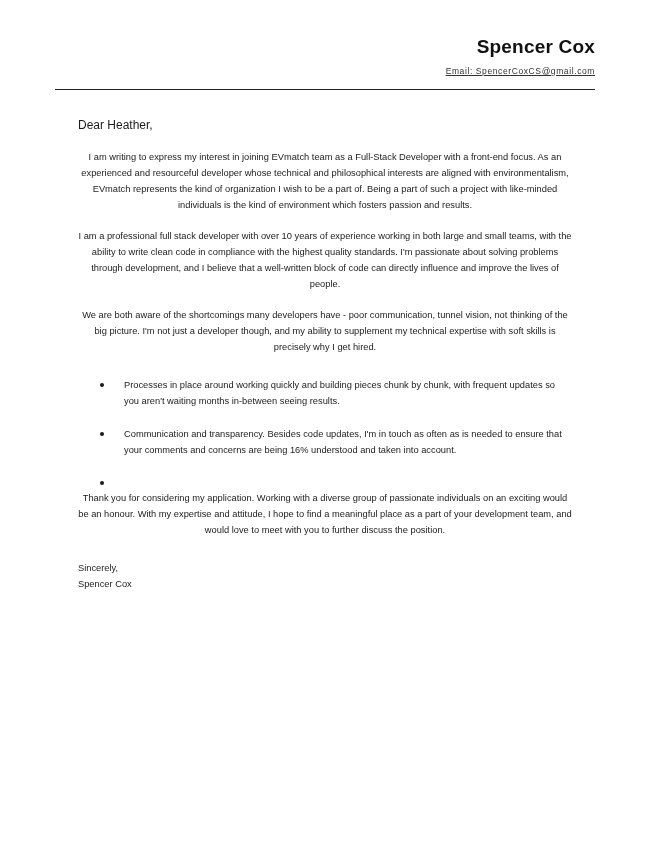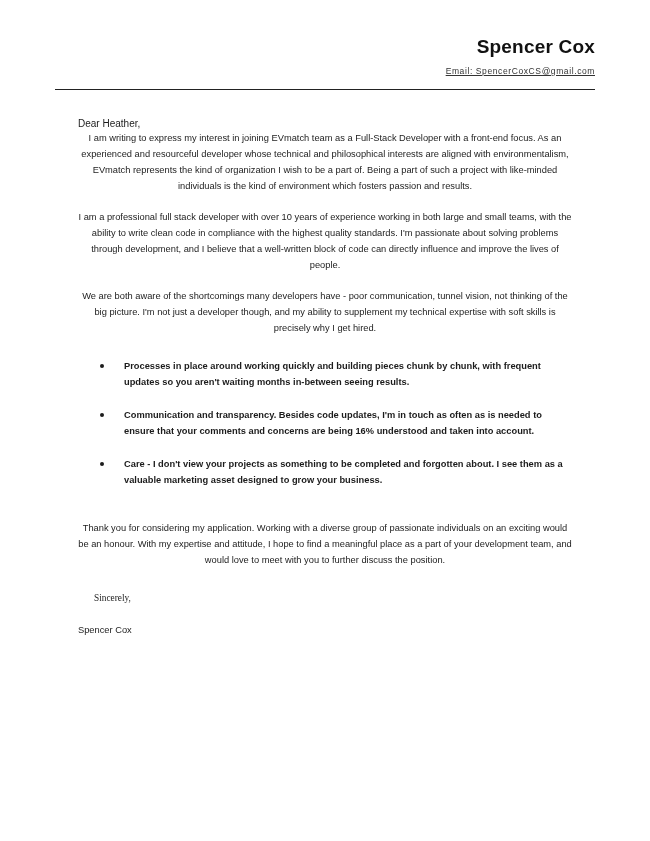--- a/index.html
+++ b/index.html
@@ -42,22 +42,23 @@
     text-decoration: underline;
   }
   .rule {
     margin: 13px 55px 0 55px;
     border-bottom: 1px solid #222222;
   }
   .body {
     padding: 26px 78px 0 78px;
   }
   .salutation {
-    font-size: 10px;
+    font-size: 12px;
     color: #1c1c1c;
+    margin-bottom: 16px;
     line-height: 1.55;
   }
   .para {
     font-size: 9.3px;
     color: #1c1c1c;
     line-height: 1.72;
     margin: 0 0 15px 0;
     text-align: center;
   }
   .bullets {
@@ -65,41 +66,39 @@
     padding: 0;
     list-style: none;
   }
   .bullet {
     position: relative;
     font-size: 9.3px;
     color: #1c1c1c;
     line-height: 1.72;
     margin: 0 0 17px 0;
     padding-left: 46px;
-    font-weight: bold;
   }
   .bullet .dot {
     position: absolute;
     left: 22px;
     top: 5px;
     width: 4px;
     height: 4px;
     background: #1c1c1c;
     border-radius: 50%;
     display: block;
   }
   .closing-block {
     margin-top: 22px;
   }
   .signoff {
     font-size: 9.3px;
     color: #1c1c1c;
     line-height: 1.72;
-    margin: 16px;
-    font-family: Liberation Serif, serif;
+    margin: 0;
   }
   .signoff-name {
     font-size: 9.3px;
     color: #1c1c1c;
     line-height: 1.72;
     margin: 0;
   }
   .spacer-1 { height: 14px; }
 </style>
 </head>
@@ -126,21 +125,20 @@
       <li class="bullet">
         <span class="dot"></span>
         <span>Processes in place around working quickly and building pieces chunk by chunk, with frequent updates so you aren't waiting months in-between seeing results.</span>
       </li>
       <li class="bullet">
         <span class="dot"></span>
         <span>Communication and transparency. Besides code updates, I'm in touch as often as is needed to ensure that your comments and concerns are being 16% understood and taken into account.</span>
       </li>
       <li class="bullet">
         <span class="dot"></span>
-        <span>Care - I don't view your projects as something to be completed and forgotten about. I see them as a valuable marketing asset designed to grow your business.</span>
       </li>
     </ul>
 
     <div class="spacer-1"></div>
 
     <p class="para">Thank you for considering my application. Working with a diverse group of passionate individuals on an exciting would be an honour. With my expertise and attitude, I hope to find a meaningful place as a part of your development team, and would love to meet with you to further discuss the position.</p>
 
     <div class="closing-block">
       <p class="signoff">Sincerely,</p>
       <p class="signoff-name">Spencer Cox</p>

